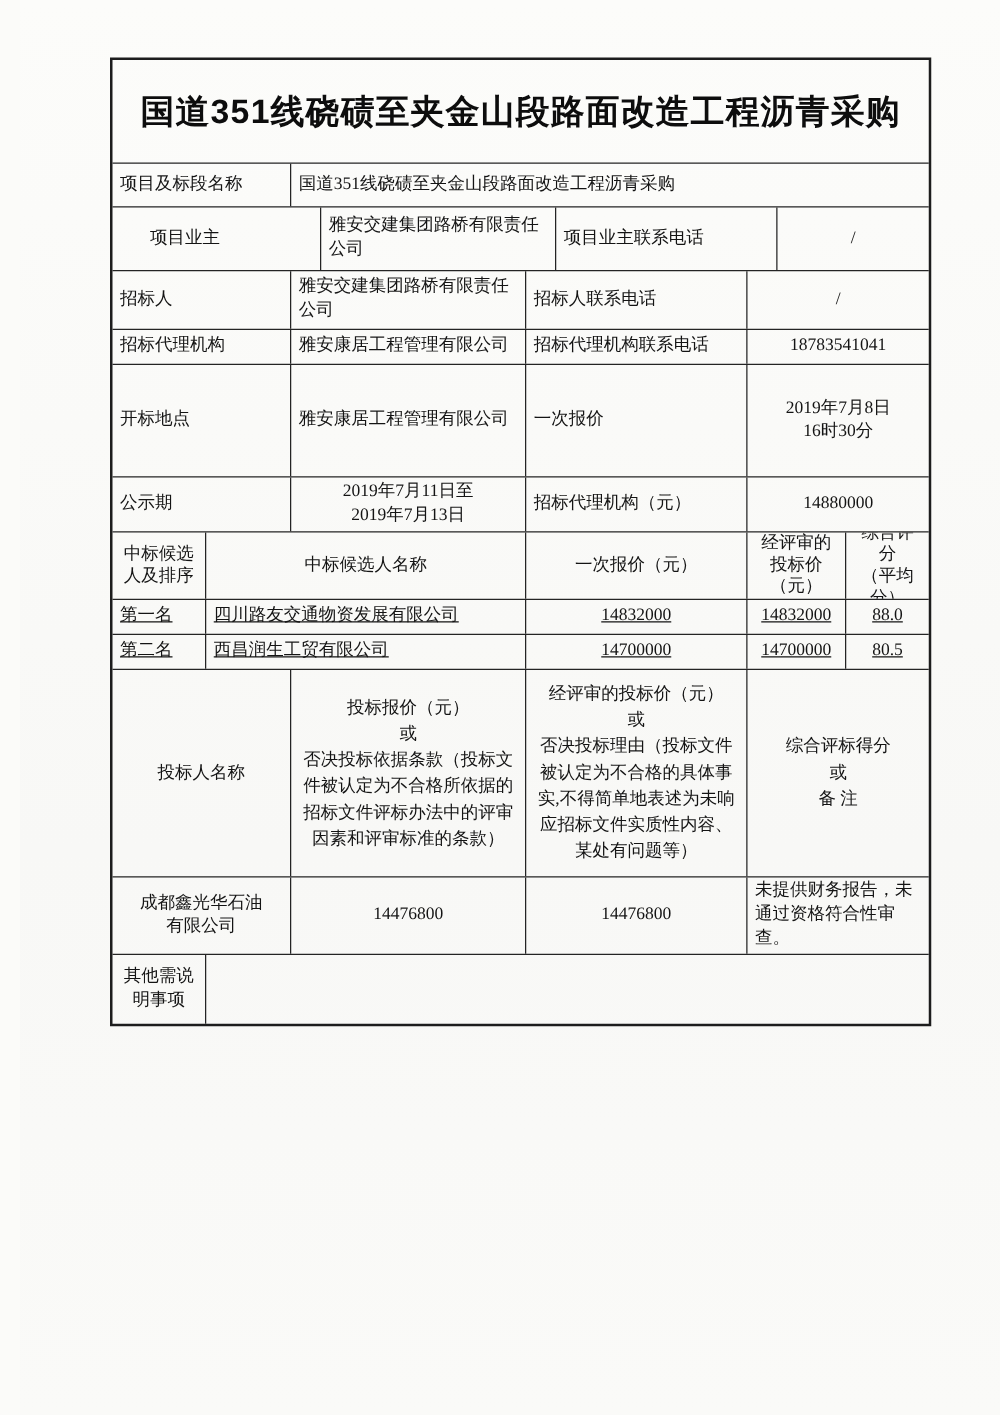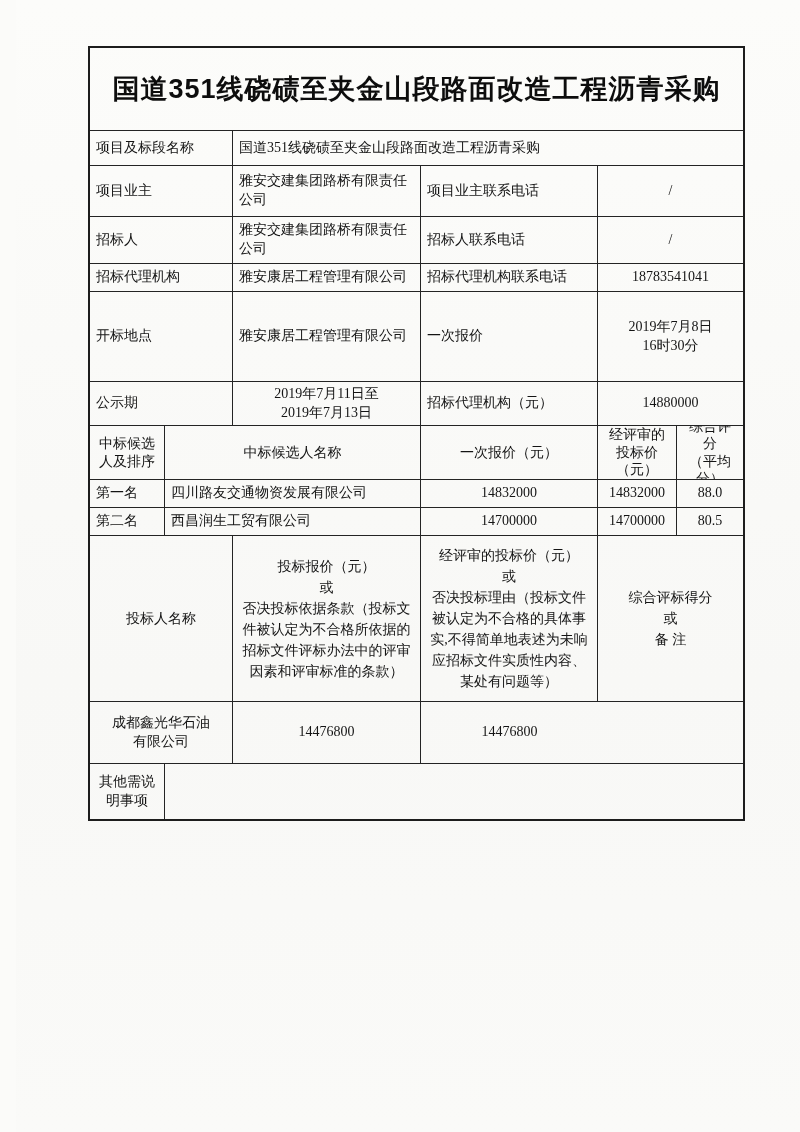--- a/index.html
+++ b/index.html
@@ -49,27 +49,27 @@
   .w-k4{width:79px;flex:none;}
   .w-k5{flex:1;}
   
   .w-n1{width:75px;flex:none;}
   .w-n2{flex:1;}
   .w-full{flex:1;}
 
   
   .h-title{height:82px;}
   .h-r0{height:35px;}
-  .h-r1{height:51px;}
+  .h-r1{height:51px;padding-left:24px;}
   .h-r2{height:47px;}
   .h-r3{height:28px;}
   .h-r4{height:90px;}
   .h-r5{height:44px;}
   .h-ch{height:54px;}
-  .h-cr{height:28px;}
+  .h-cr{height:28px;text-decoration:underline;}
   .h-sec{height:34px;}
   .h-bh{height:166px;}
   .h-br{height:62px;}
   .h-nr{height:56px;}
 
   .title-cell{
     flex:1;display:flex;align-items:center;justify-content:center;
     font-family:"Liberation Sans","DejaVu Sans",sans-serif;
     font-weight:bold;font-size:27px;letter-spacing:1px;
     text-align:center;color:#0d0d0d;
@@ -170,20 +170,21 @@
       <div class="cell ctr bighdr w-c4">综合评标得分
 或
 备 注</div>
     </div>
 
     <div class="row h-br">
       <div class="cell ctr w-c1">成都鑫光华石油
 有限公司</div>
       <div class="cell ctr w-c2">14476800</div>
       <div class="cell ctr w-c3">14476800</div>
+      <div class="cell lft w-c4">未提供财务报告，未通过资格符合性审查。</div>
     </div>
 
     <div class="row h-nr">
       <div class="cell ctr w-n1">其他需说
 明事项</div>
       <div class="cell lft w-n2"></div>
     </div>
 
   </div>
 </div>

